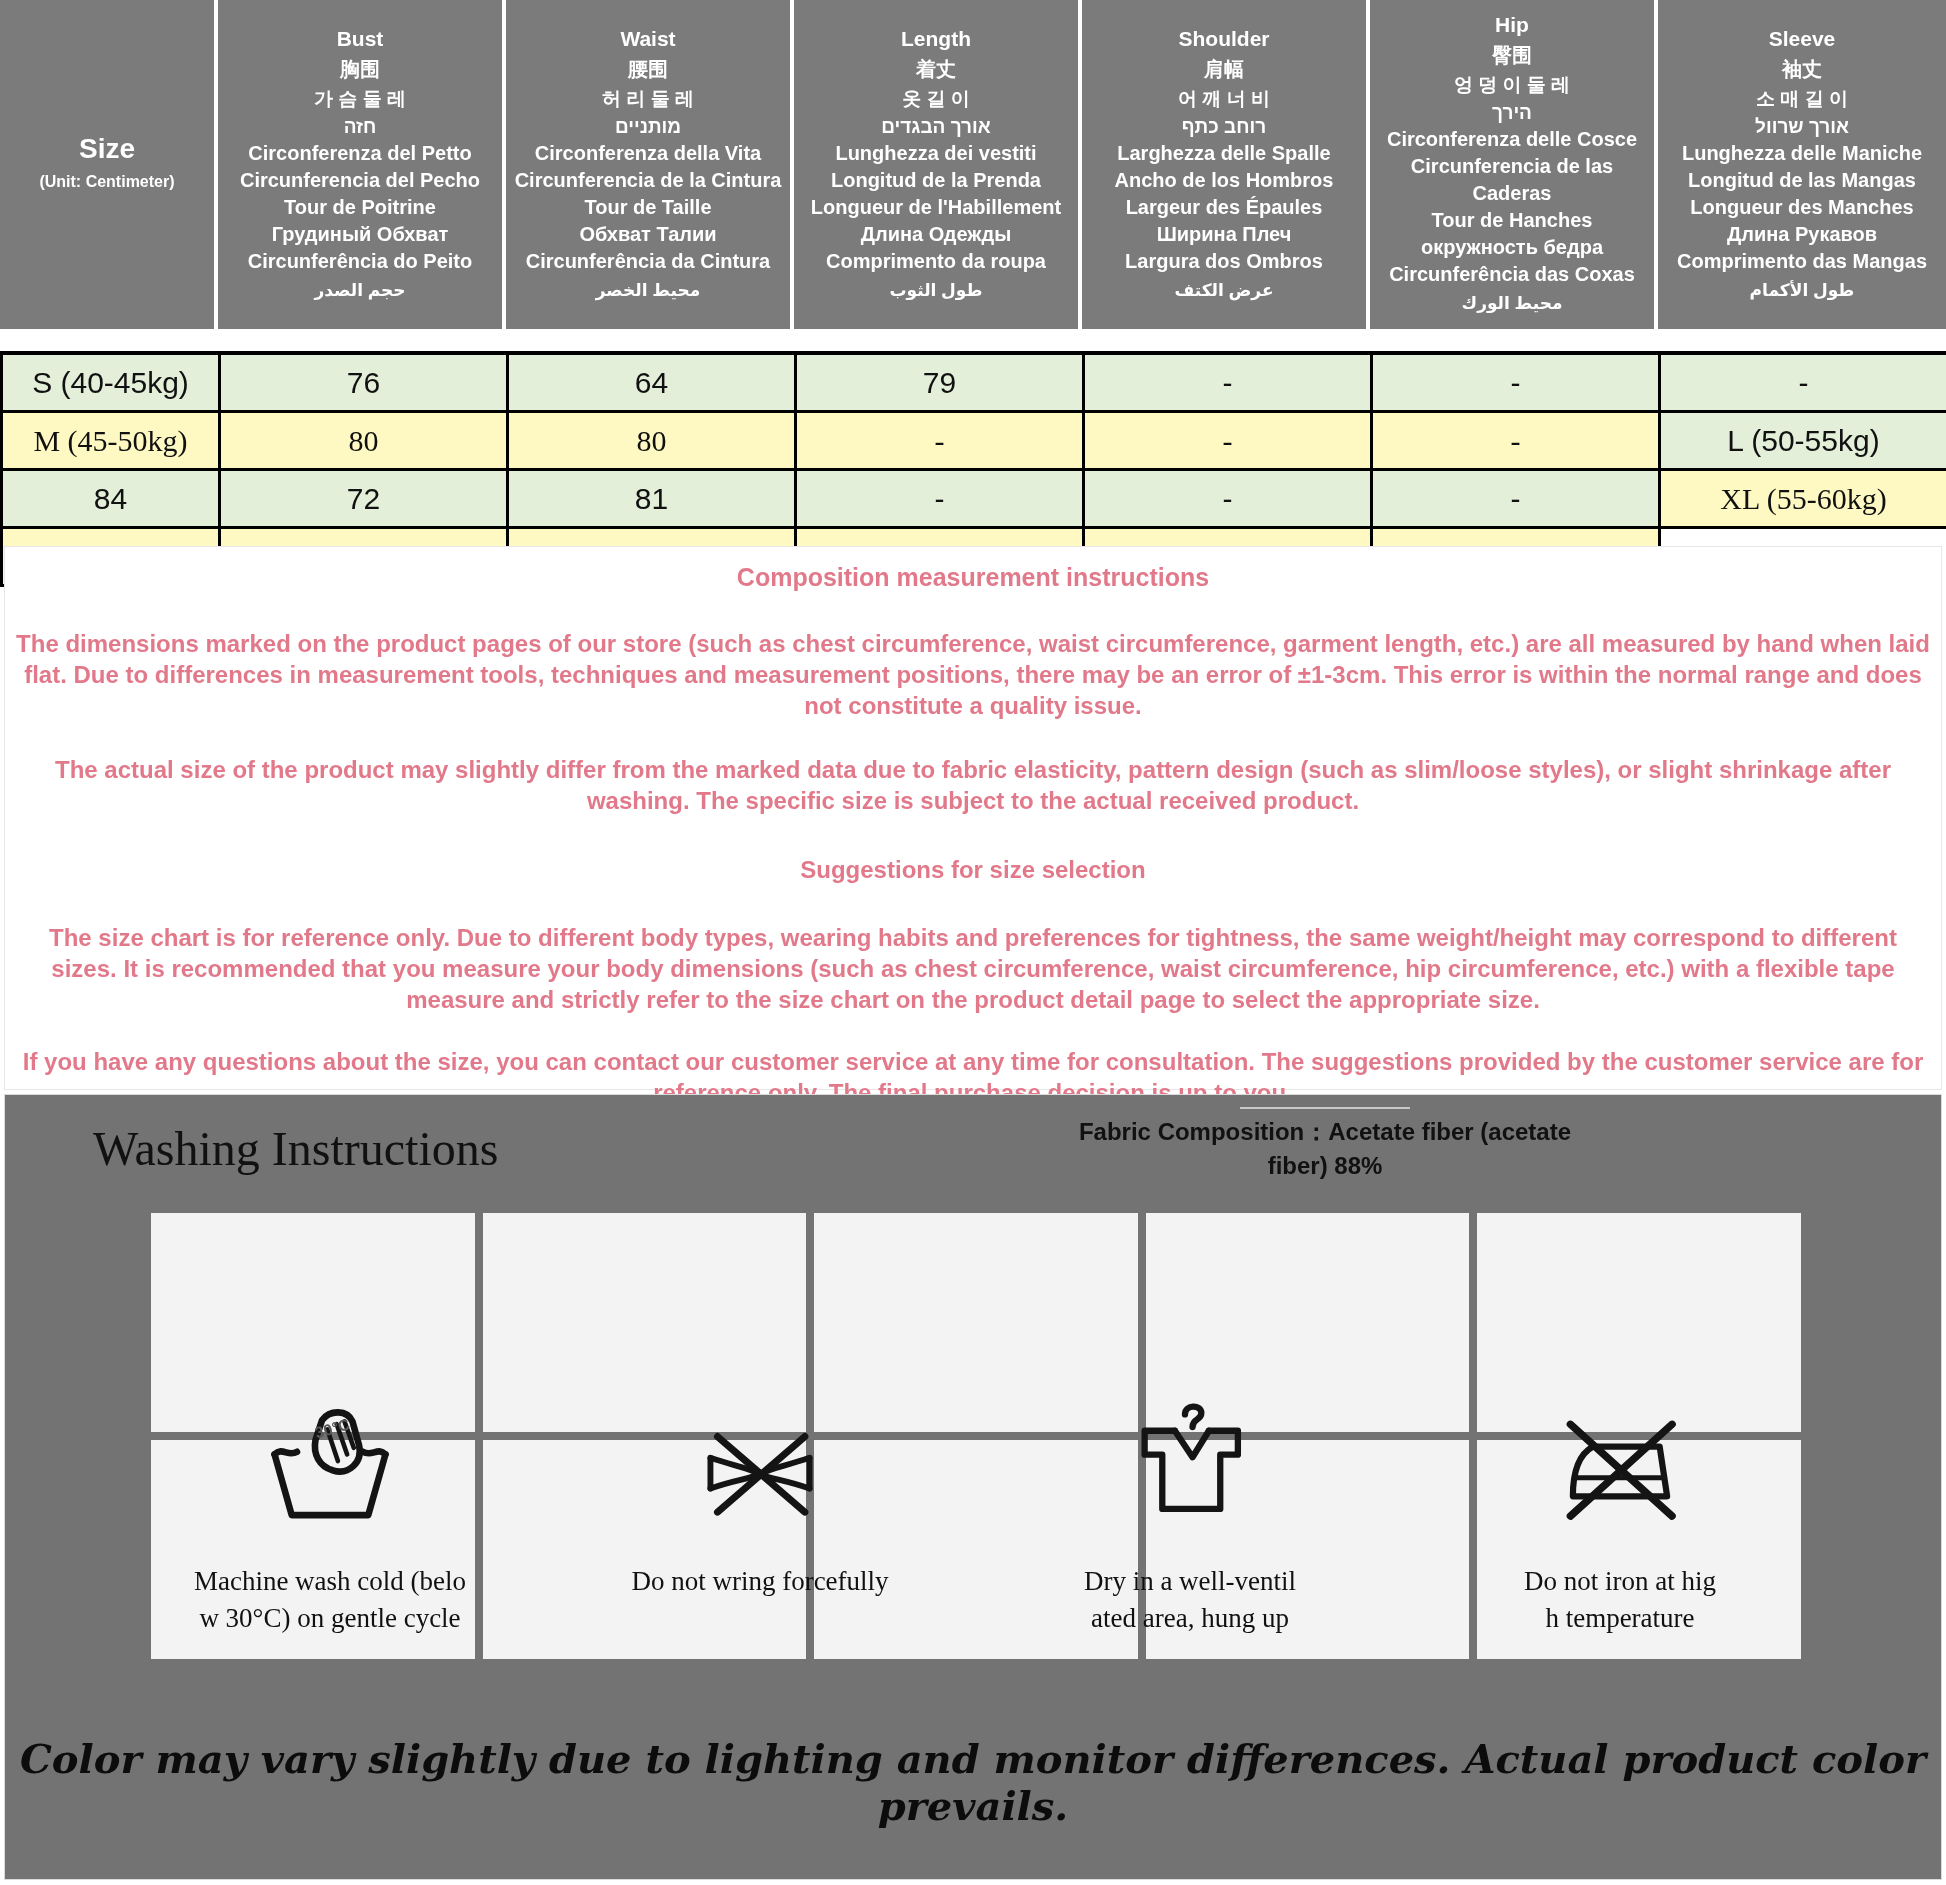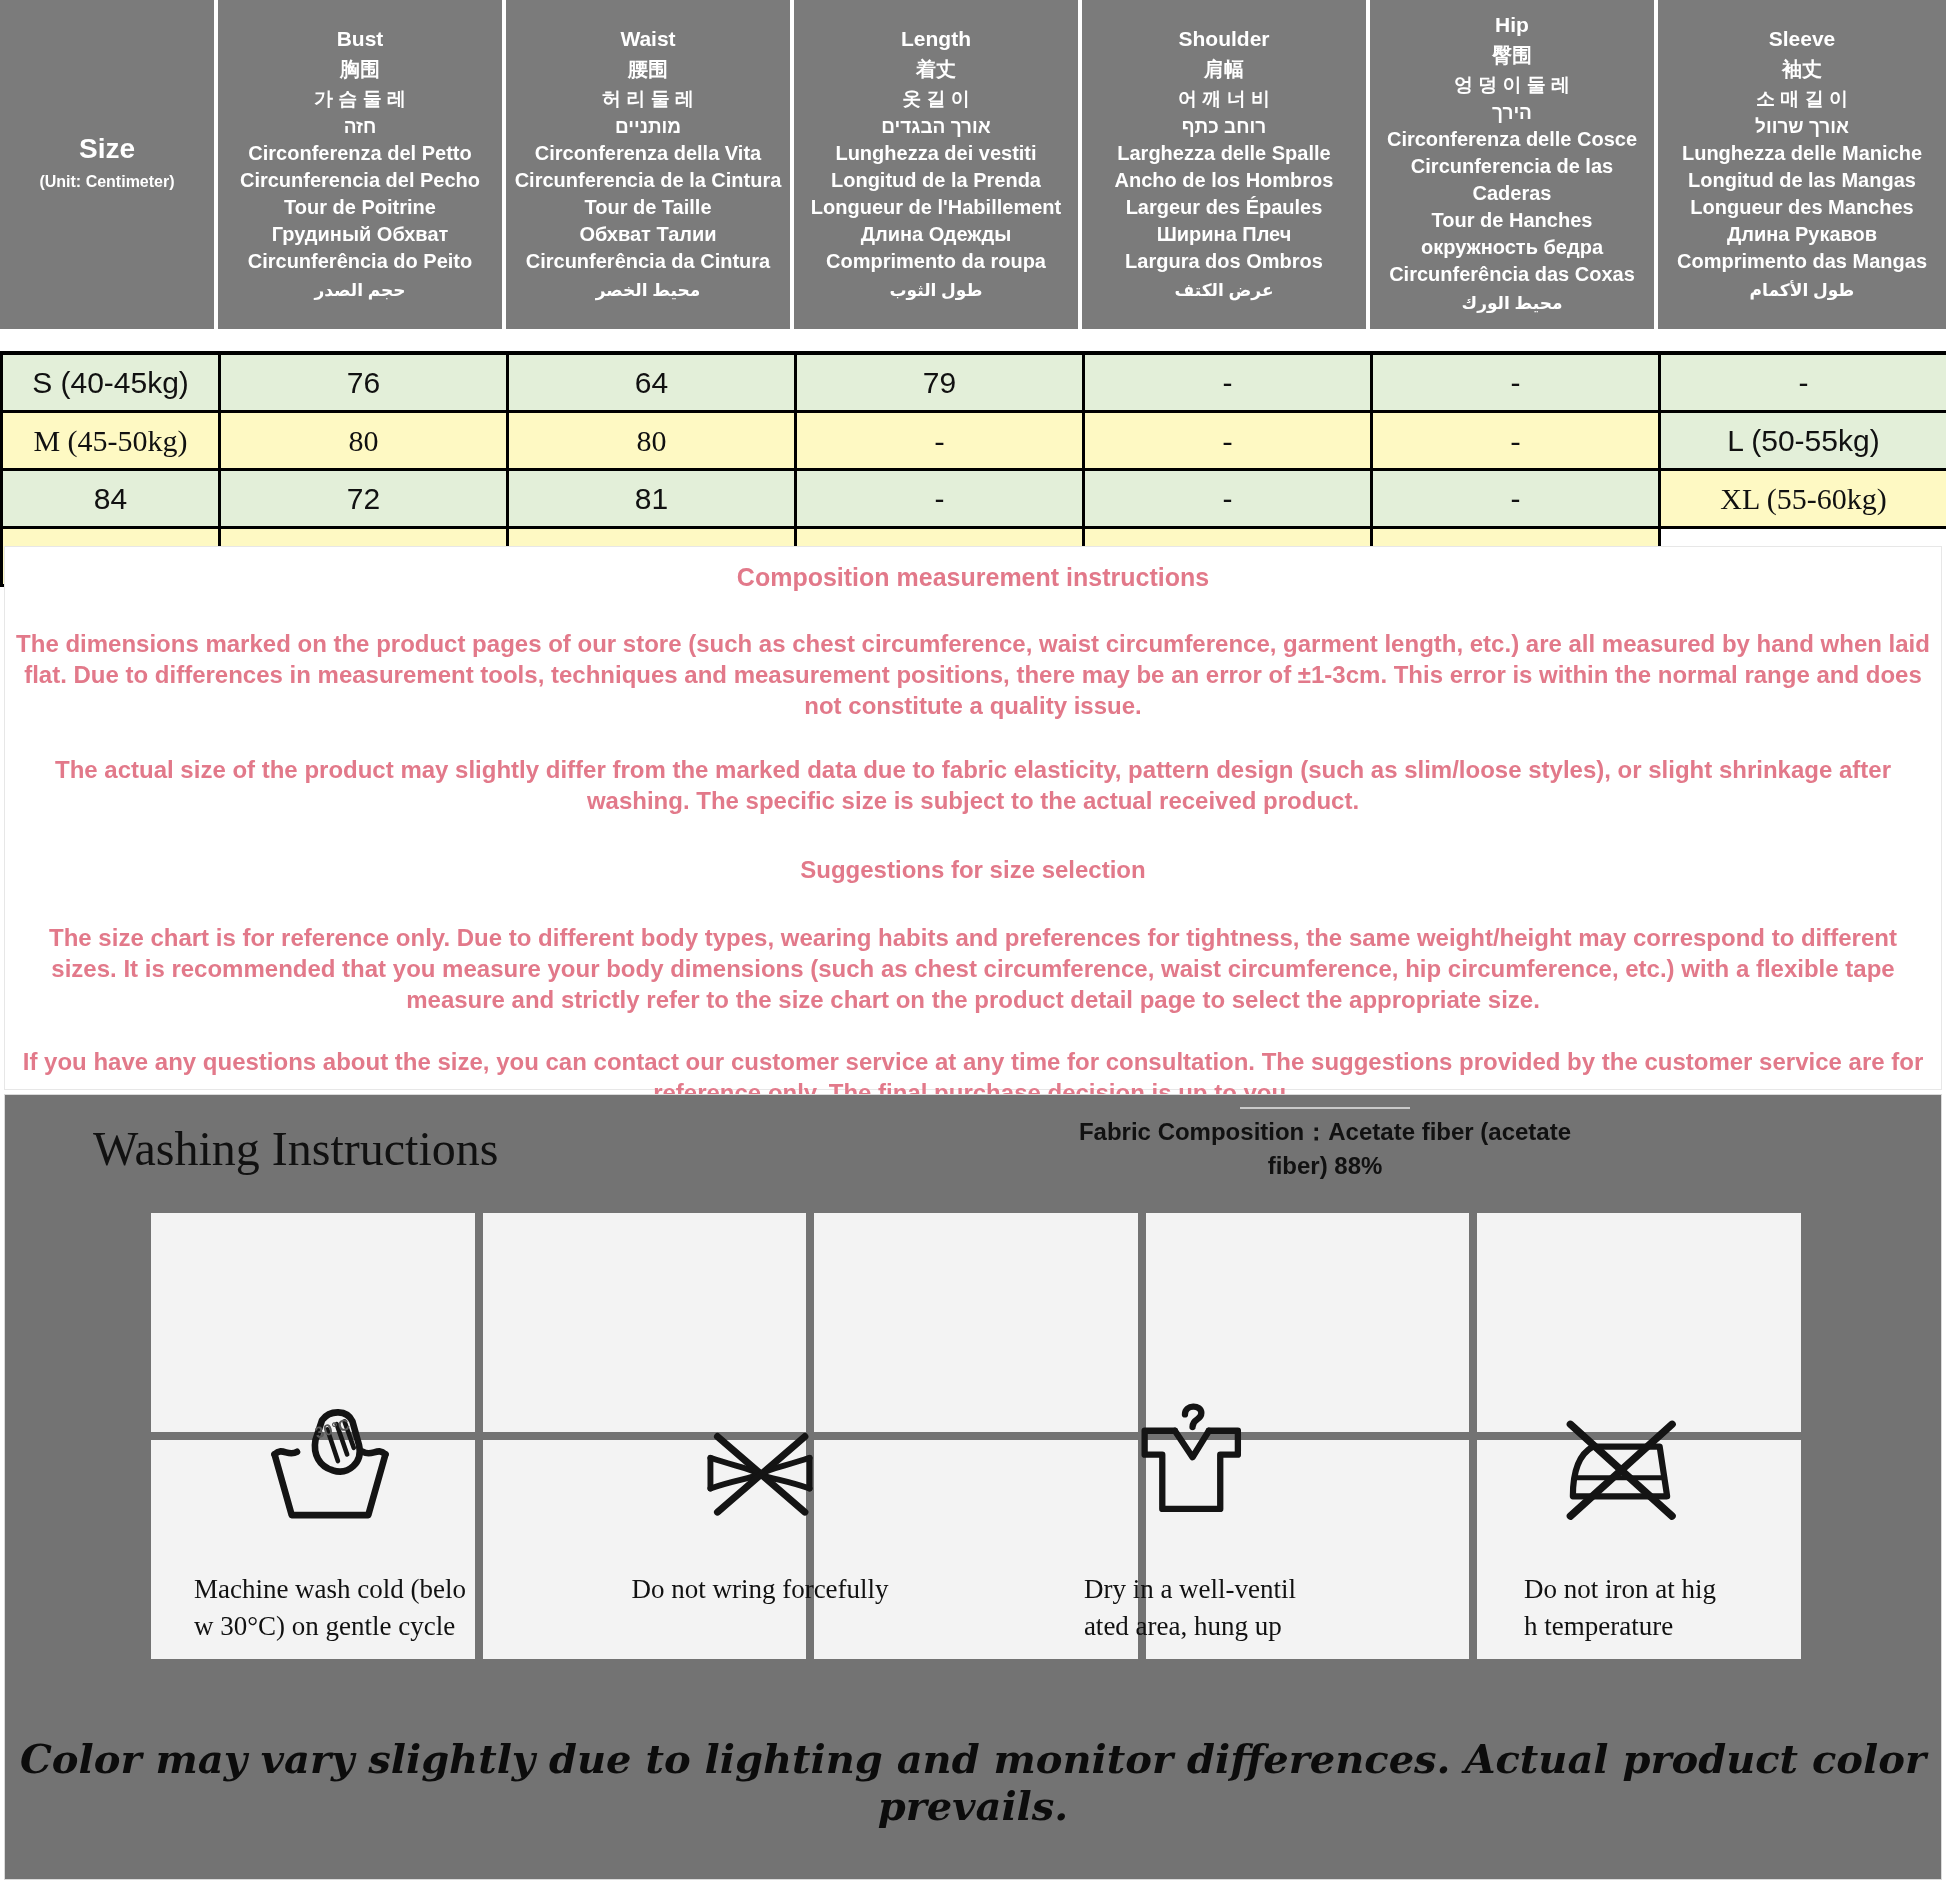--- a/index.html
+++ b/index.html
@@ -47,21 +47,21 @@
   .fabric{position:absolute;left:1030px;top:20px;width:580px;text-align:center;
           font-family:"Liberation Sans","DejaVu Sans",sans-serif;
           font-weight:bold;font-size:24px;line-height:34px;color:#111;white-space:pre-line;}
   .fabric-rule{position:absolute;left:1235px;top:12px;width:170px;border-top:2px solid #c9c9c9;}
   .band{position:absolute;left:146px;top:118px;width:1650px;height:446px;display:grid;
         grid-template-columns:repeat(5,1fr);grid-template-rows:1fr 1fr;gap:8px;}
   .band>div{background:#f3f3f3;}
   .icons-row{position:absolute;left:110px;top:286px;width:1720px;display:flex;}
   .icon-cell{flex:1 1 0;display:flex;flex-direction:column;align-items:center;}
   .icon-box{height:150px;display:flex;align-items:flex-end;justify-content:center;}
-  .caption{margin-top:40px;font-size:27px;line-height:37px;color:#111;text-align:left;
+  .caption{margin-top:32px;font-size:27px;line-height:37px;color:#111;text-align:center;
            white-space:pre-line;}
   .foot-note{position:absolute;left:0;right:0;top:640px;text-align:center;
              font-family:"DejaVu Serif","Liberation Serif",serif;
              font-style:italic;font-weight:bold;font-size:40px;color:#0c0c0c;}
   svg.wicon{stroke:#141414;fill:none;stroke-linecap:round;stroke-linejoin:round;}
 </style>
 </head>
 <body>
 
 <div class="sheet">

